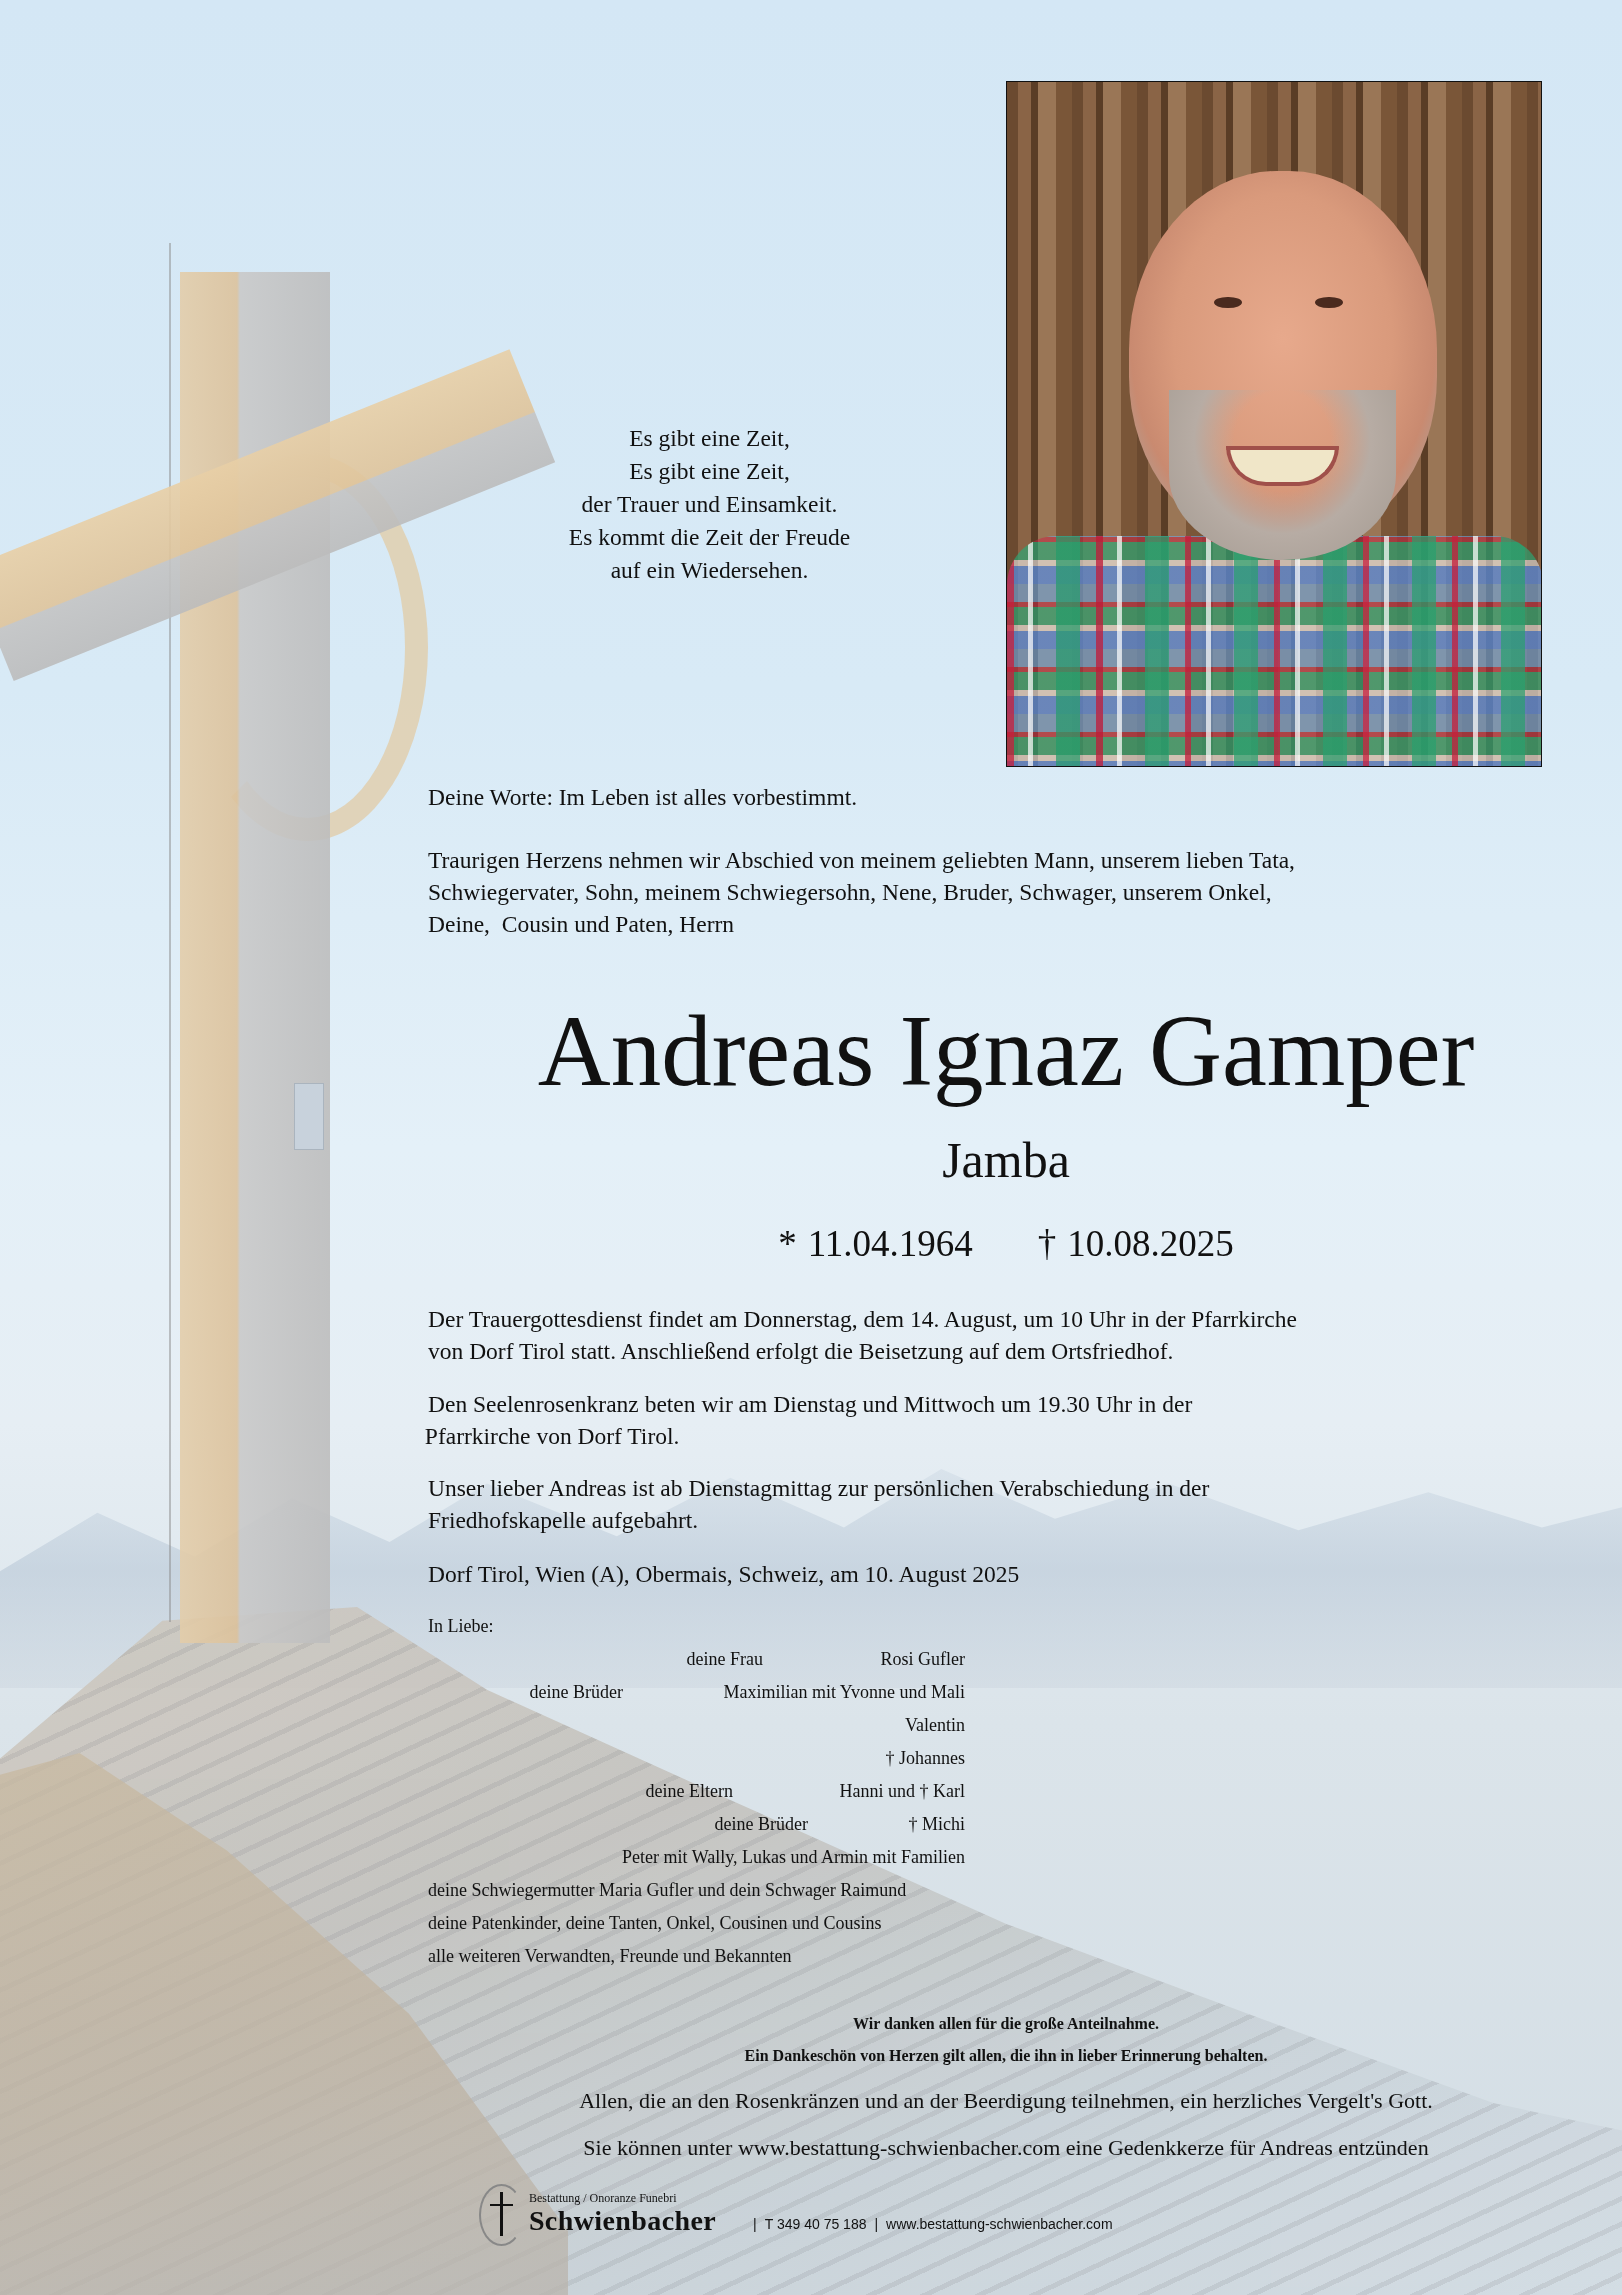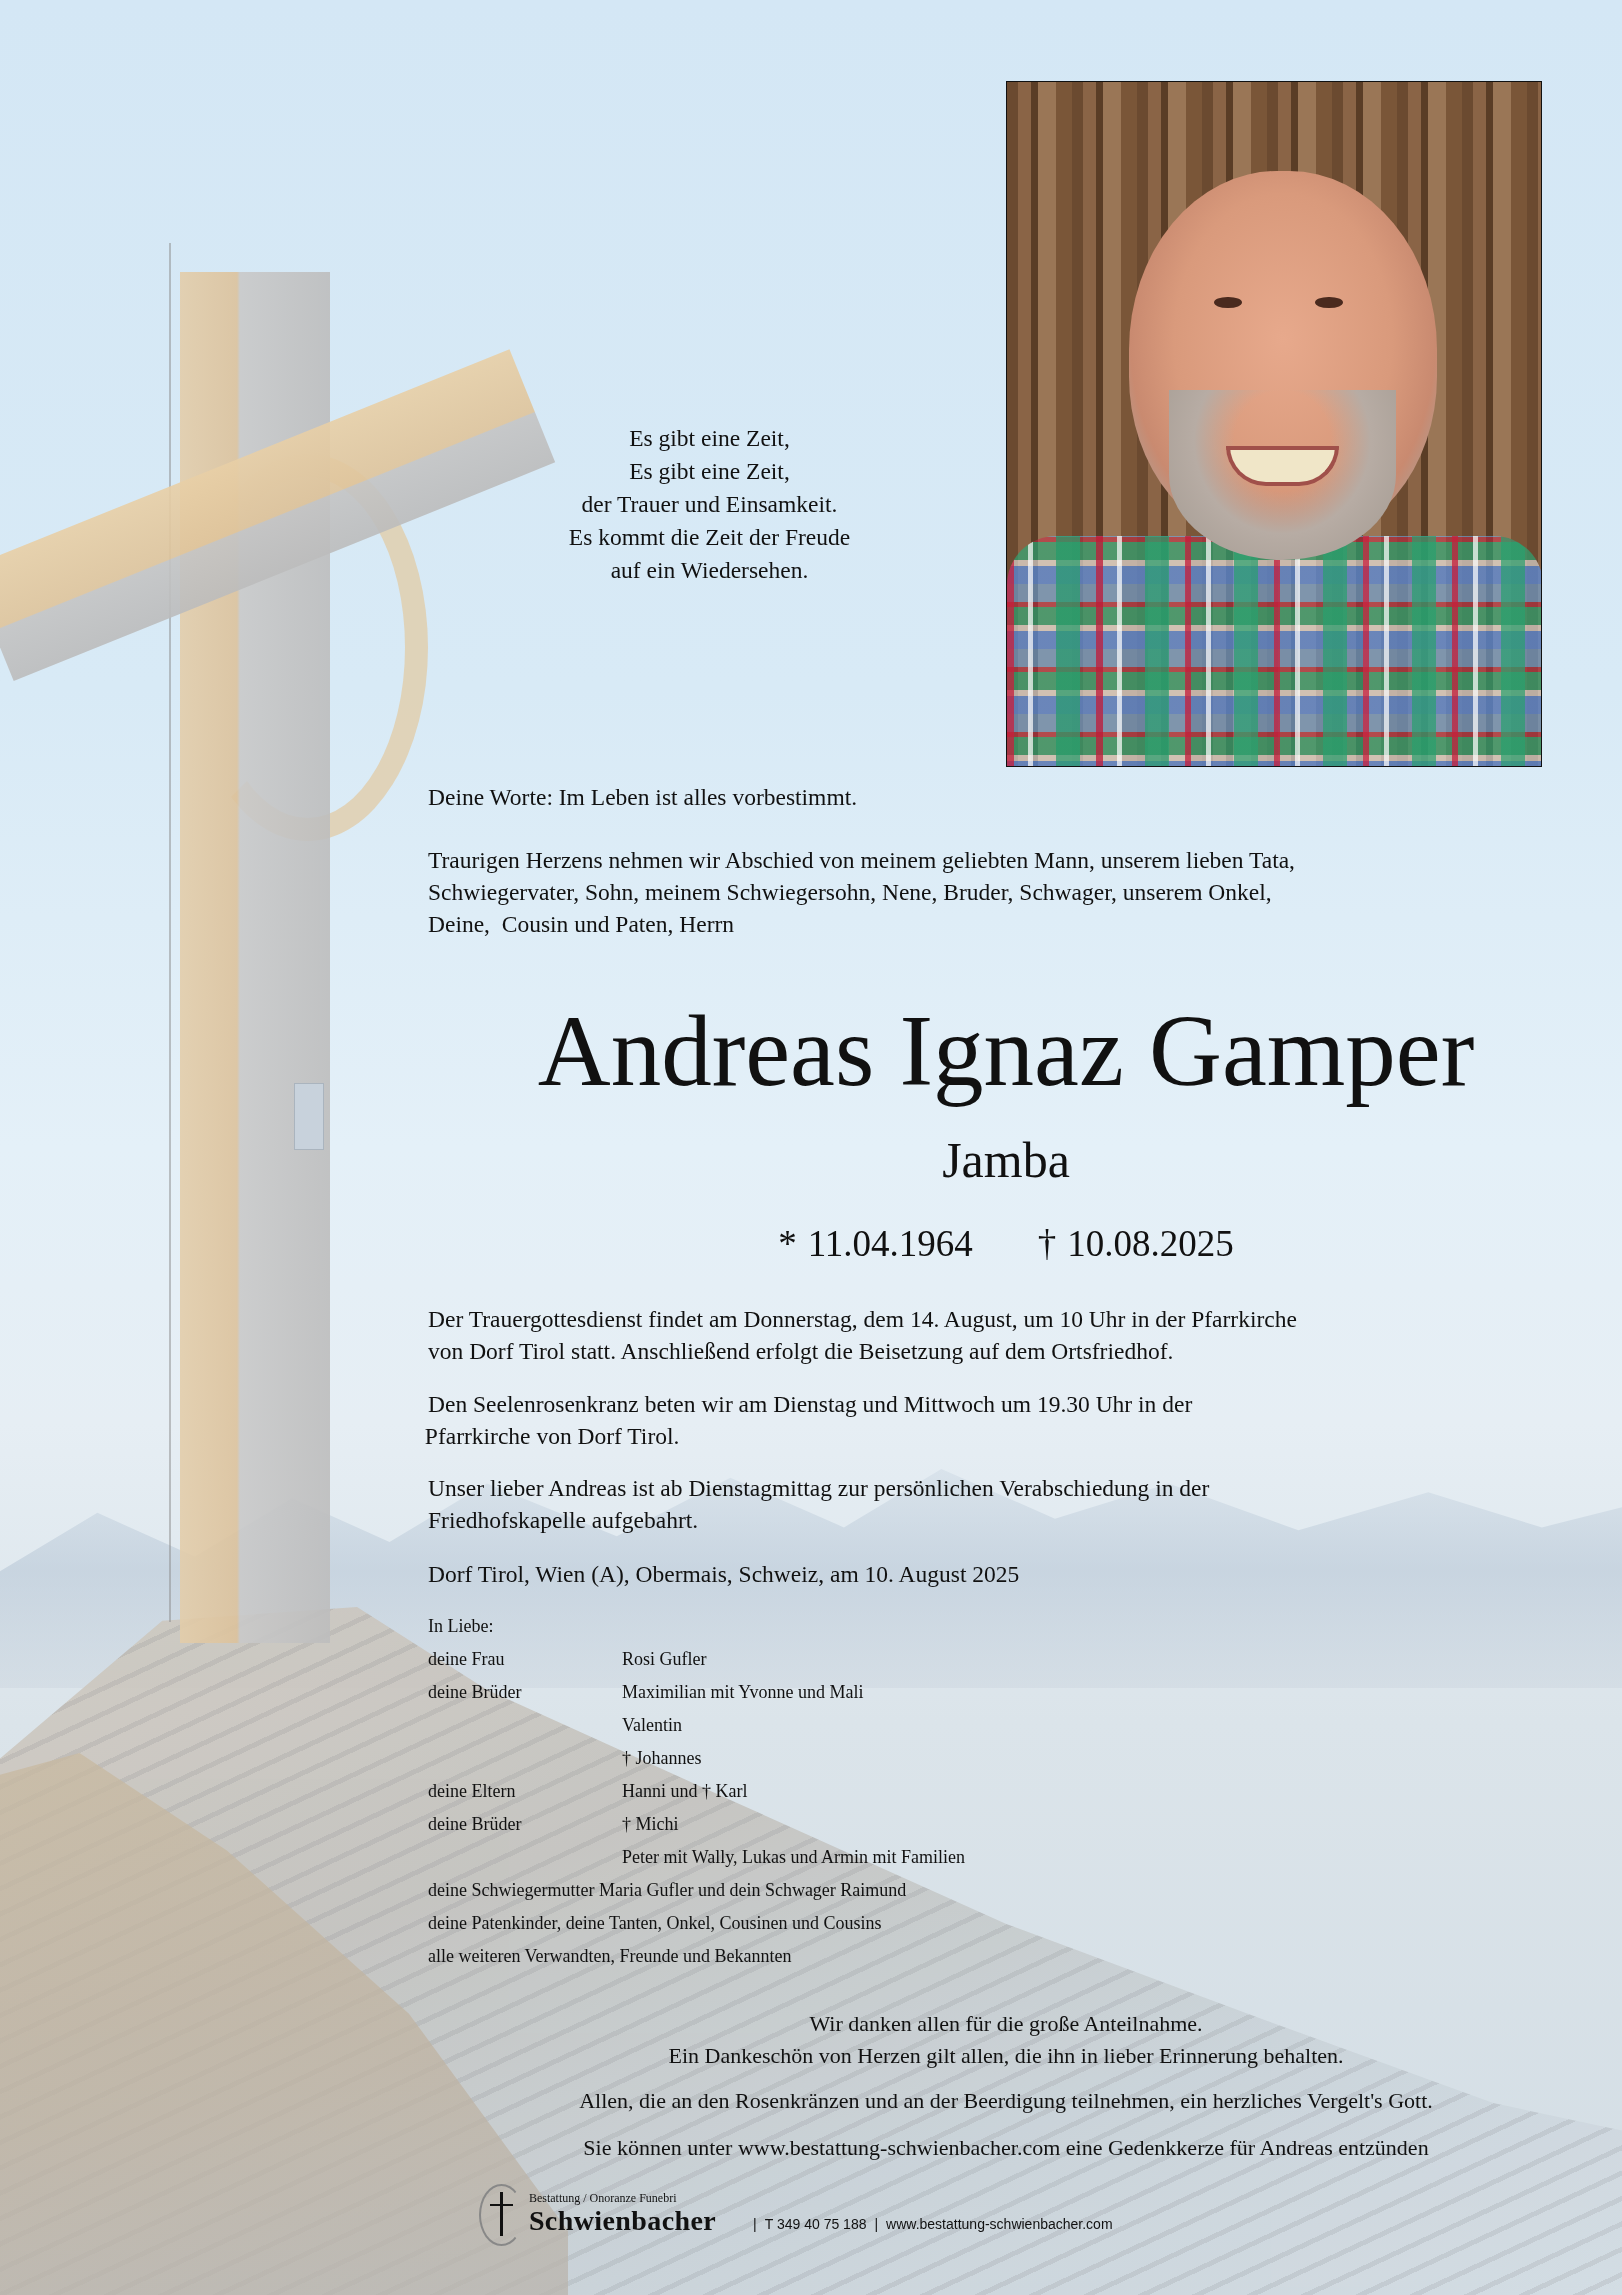--- a/index.html
+++ b/index.html
@@ -110,25 +110,25 @@
   .dates .gap { display: inline-block; width: 65px; }
 
   .para { position: absolute; left: 428px; font-size: 23.5px; line-height: 32px; white-space: nowrap; }
   .p1 { top: 1303px; }
   .p2 { top: 1388px; }
   .p3 { top: 1472px; }
   .p4 { top: 1558px; }
   .p2 .l2 { margin-left: -3.2px; }
 
   .family { position: absolute; left: 428px; top: 1610px; font-size: 18px; line-height: 33px; }
-  .family .row { display: flex; white-space: nowrap; }
+  .family .row { display: flex; white-space: nowrap; justify-content: flex-end; }
   .family .rel { width: 194px; }
   .family .full { white-space: nowrap; }
 
-  .thanks { position: absolute; left: 438px; width: 1136px; top: 2008px; text-align: center; font-size: 22px; line-height: 32px; white-space: nowrap; }
+  .thanks { position: absolute; left: 438px; width: 1136px; top: 2008px; text-align: center; font-size: 16px; line-height: 32px; white-space: nowrap; font-weight: bold; }
   .vergelts { position: absolute; left: 438px; width: 1136px; top: 2085px; text-align: center; font-size: 22px; line-height: 32px; white-space: nowrap; }
   .candle { position: absolute; left: 438px; width: 1136px; top: 2132px; text-align: center; font-size: 22px; line-height: 32px; white-space: nowrap; }
 
   .logo { position: absolute; left: 479px; top: 2181px; height: 65px; display: flex; align-items: center; }
   .logo-mark { position: relative; width: 45px; height: 62px; }
   .logo-mark .ring { position: absolute; left: 0; top: 1.6px; width: 41px; height: 58px; border: 2.4px solid #888; border-right-color: transparent; border-radius: 50%; }
   .logo-mark .v { position: absolute; left: 21px; top: 9.7px; width: 3.2px; height: 44px; background: #111; }
   .logo-mark .h { position: absolute; left: 11.4px; top: 21px; width: 23px; height: 2.4px; background: #111; }
   .logo-text { margin-left: 4.9px; }
   .logo-sub { font-size: 12px; line-height: 14.6px; }

